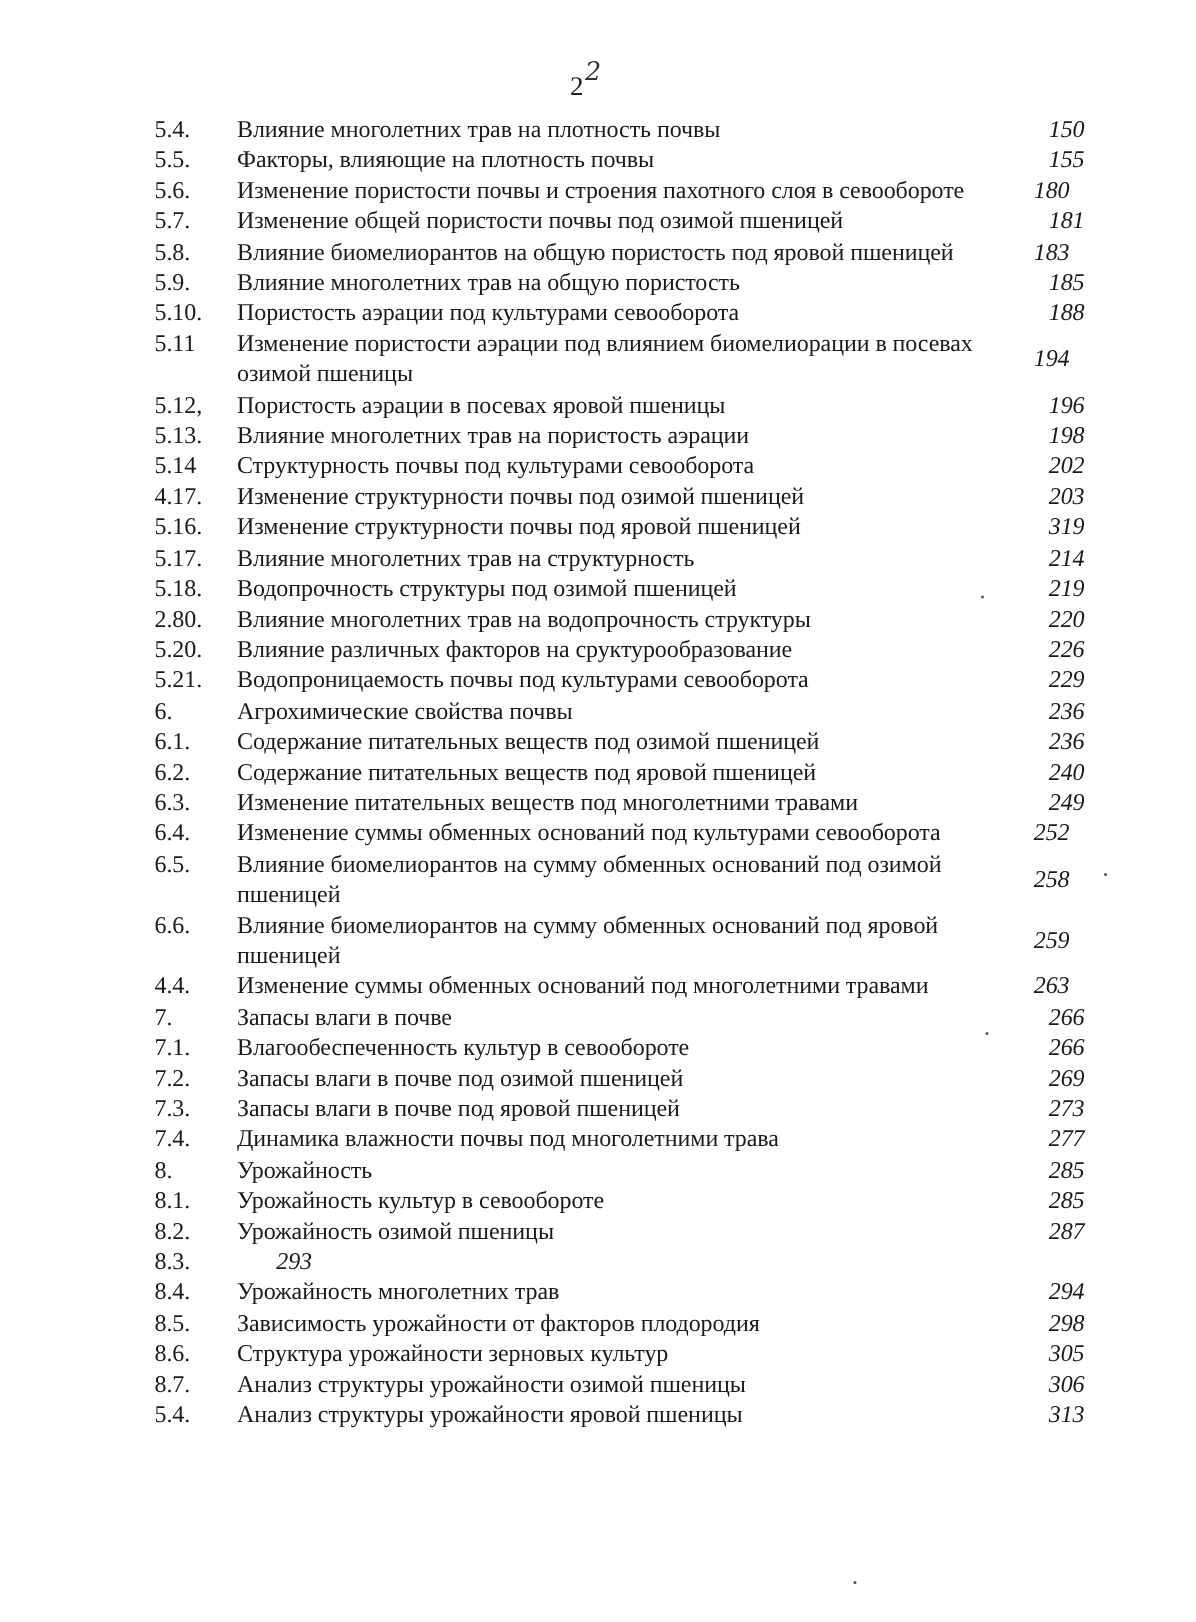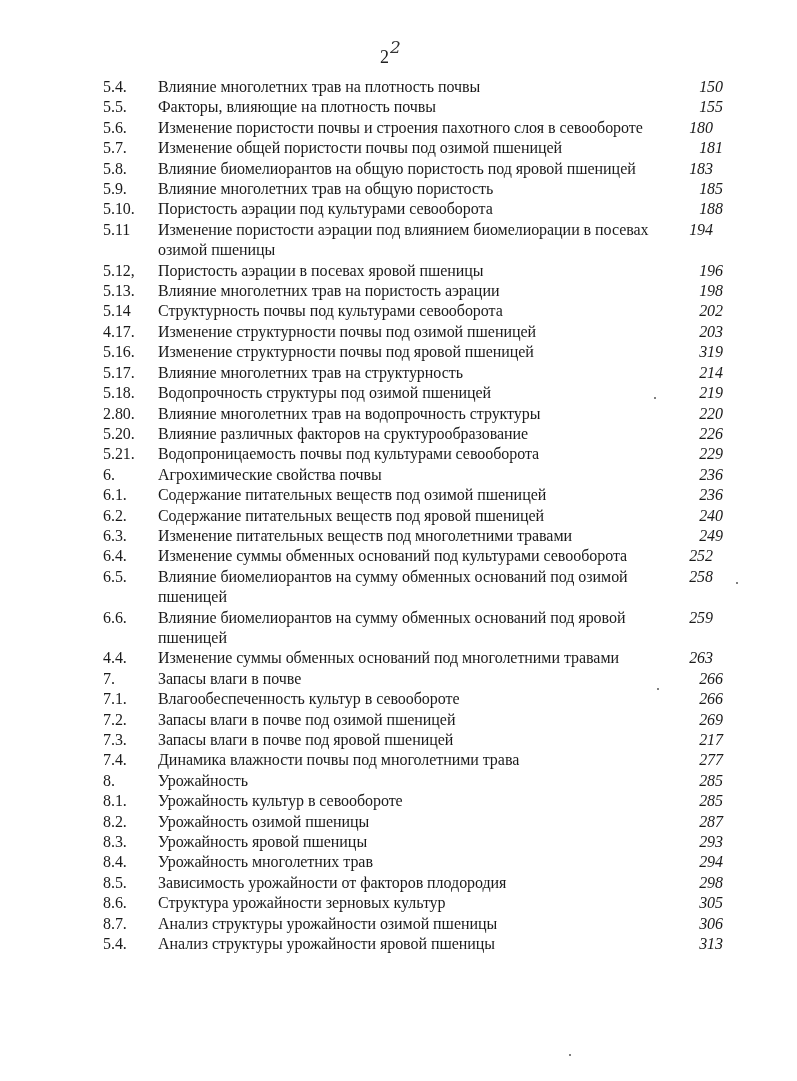--- a/index.html
+++ b/index.html
@@ -33,21 +33,21 @@
       font-family: "DejaVu Serif", serif;
     }
     .toc {
       position: absolute;
       left: 103px;
       top: 77px;
       width: 620px;
     }
     .toc-row {
       display: flex;
-      align-items: flex-start;
+      align-items: center;
       font-size: 16px;
       line-height: 20.4px;
       letter-spacing: -0.05px;
     }
     .toc-row.bottom {
     }
     .toc-num {
       width: 55px;
       flex: 0 0 55px;
       align-self: flex-start;
@@ -221,21 +221,21 @@
       <span class="toc-page">266</span>
     </div>
   <div class="toc-row">
       <span class="toc-num">7.2.</span>
       <span class="toc-title">Запасы влаги в почве под озимой пшеницей</span>
       <span class="toc-page">269</span>
     </div>
   <div class="toc-row">
       <span class="toc-num">7.3.</span>
       <span class="toc-title">Запасы влаги в почве под яровой пшеницей</span>
-      <span class="toc-page">217</span>
+      <span class="toc-page">273</span>
     </div>
   <div class="toc-row">
       <span class="toc-num">7.4.</span>
       <span class="toc-title">Динамика влажности почвы под многолетними трава</span>
       <span class="toc-page">277</span>
     </div>
   <div class="toc-row">
       <span class="toc-num">8.</span>
       <span class="toc-title">Урожайность</span>
       <span class="toc-page">285</span>
@@ -245,21 +245,20 @@
       <span class="toc-title">Урожайность культур в севообороте</span>
       <span class="toc-page">285</span>
     </div>
   <div class="toc-row">
       <span class="toc-num">8.2.</span>
       <span class="toc-title">Урожайность озимой пшеницы</span>
       <span class="toc-page">287</span>
     </div>
   <div class="toc-row">
       <span class="toc-num">8.3.</span>
-      <span class="toc-title">Урожайность яровой пшеницы</span>
       <span class="toc-page">293</span>
     </div>
   <div class="toc-row">
       <span class="toc-num">8.4.</span>
       <span class="toc-title">Урожайность многолетних трав</span>
       <span class="toc-page">294</span>
     </div>
   <div class="toc-row">
       <span class="toc-num">8.5.</span>
       <span class="toc-title">Зависимость урожайности от факторов плодородия</span>

